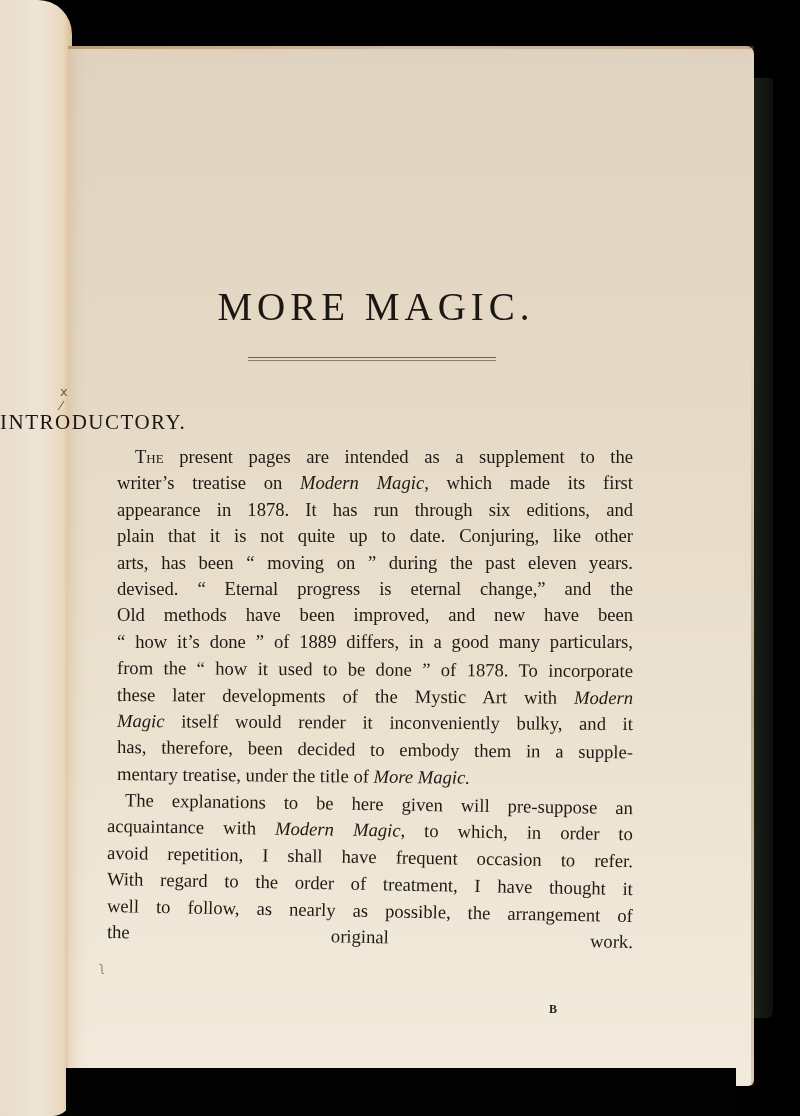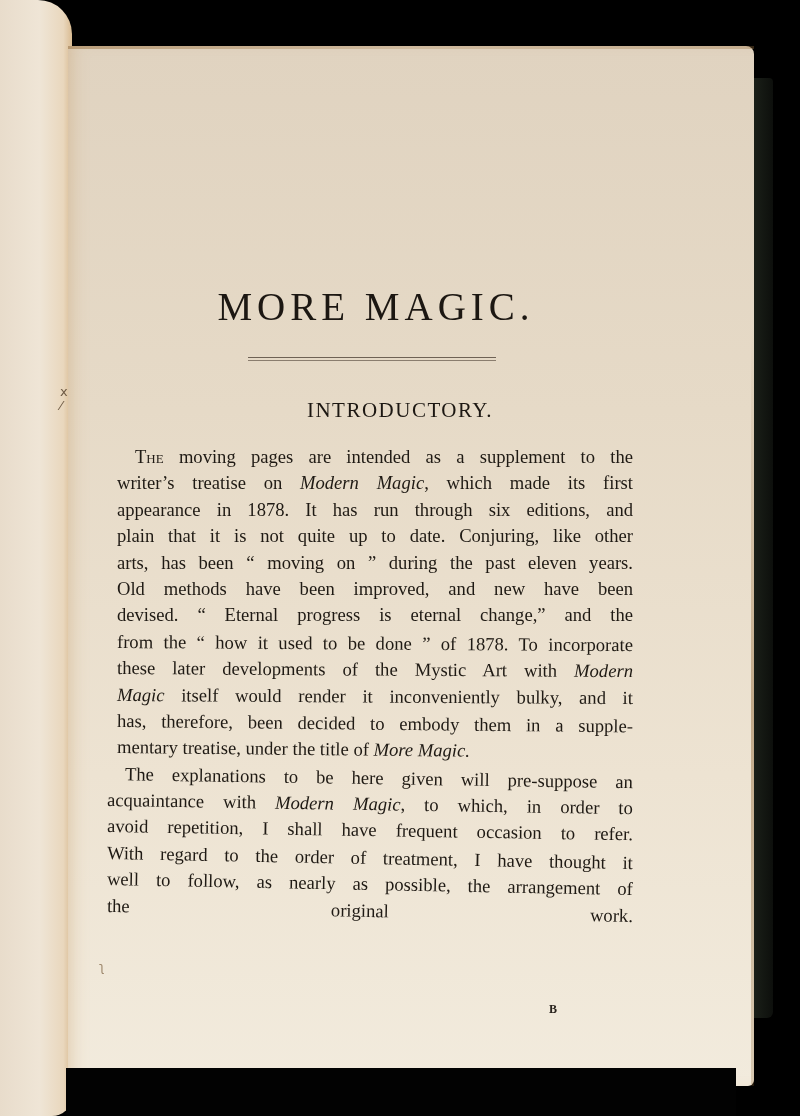--- a/index.html
+++ b/index.html
@@ -109,22 +109,22 @@
       width: 248px;
       height: 4px;
       border-top: 1px solid #6e6255;
       border-bottom: 1px solid #8a7d6e;
       box-sizing: border-box;
     }
     .subtitle {
       position: absolute;
       left: 0;
       width: 800px;
-      top: 398px;
-      text-align: center;
+      top: 410px;
+      text-align: left;
       font-size: 21px;
       letter-spacing: 1.5px;
       color: #1c1712;
       font-weight: normal;
       margin: 0;
     }
     .body-text {
       position: absolute;
       left: 117px;
       top: 444px;
@@ -183,27 +183,28 @@
 <span class="margin-mark" style="top:385px;">x</span>
 <span class="margin-mark" style="top:399px;">⁄</span>
 
 <h1 class="title">MORE MAGIC.</h1>
 <div class="rule"></div>
 <h2 class="subtitle">INTRODUCTORY.</h2>
 
 <div class="body-text">
 
   <div>
-    <span class="line indent"><span class="smallcaps">The</span><span> moving pages are intended as a supplement to the</span></span>
+    <span class="line indent"><span class="smallcaps">The</span><span> present pages are intended as a supplement to the</span></span>
     <span class="line"><span>writer’s treatise on </span><em>Modern Magic</em><span>, which made its first</span></span>
     <span class="line">appearance in 1878.  It has run through six editions, and</span>
     <span class="line">plain that it is not quite up to date.  Conjuring, like other</span>
     <span class="line">arts, has been “ moving on ” during the past eleven years.</span>
+    <span class="line">devised.  “ Eternal progress is eternal change,” and the</span>
     <span class="line">Old methods have been improved, and new have been</span>
-    <span class="line">devised.  “ Eternal progress is eternal change,” and the</span>
+    <span class="line">“ how it’s done ” of 1889 differs, in a good many particulars,</span>
     <span class="line tilt-1">from the “ how it used to be done ” of 1878.  To incorporate</span>
     <span class="line tilt-1"><span>these later developments of the Mystic Art with </span><em>Modern</em><span></span></span>
     <span class="line tilt-1"><span></span><em>Magic</em><span> itself would render it inconveniently bulky, and it</span></span>
     <span class="line tilt-2">has, therefore, been decided to embody them in a supple-</span>
     <span class="line last tilt-2"><span>mentary treatise, under the title of </span><em>More Magic.</em><span></span></span>
   </div>
 
   <div class="para2">
     <span class="line indent tilt-3">The explanations to be here given will pre-suppose an</span>
     <span class="line tilt-3"><span>acquaintance with </span><em>Modern Magic</em><span>, to which, in order to</span></span>

